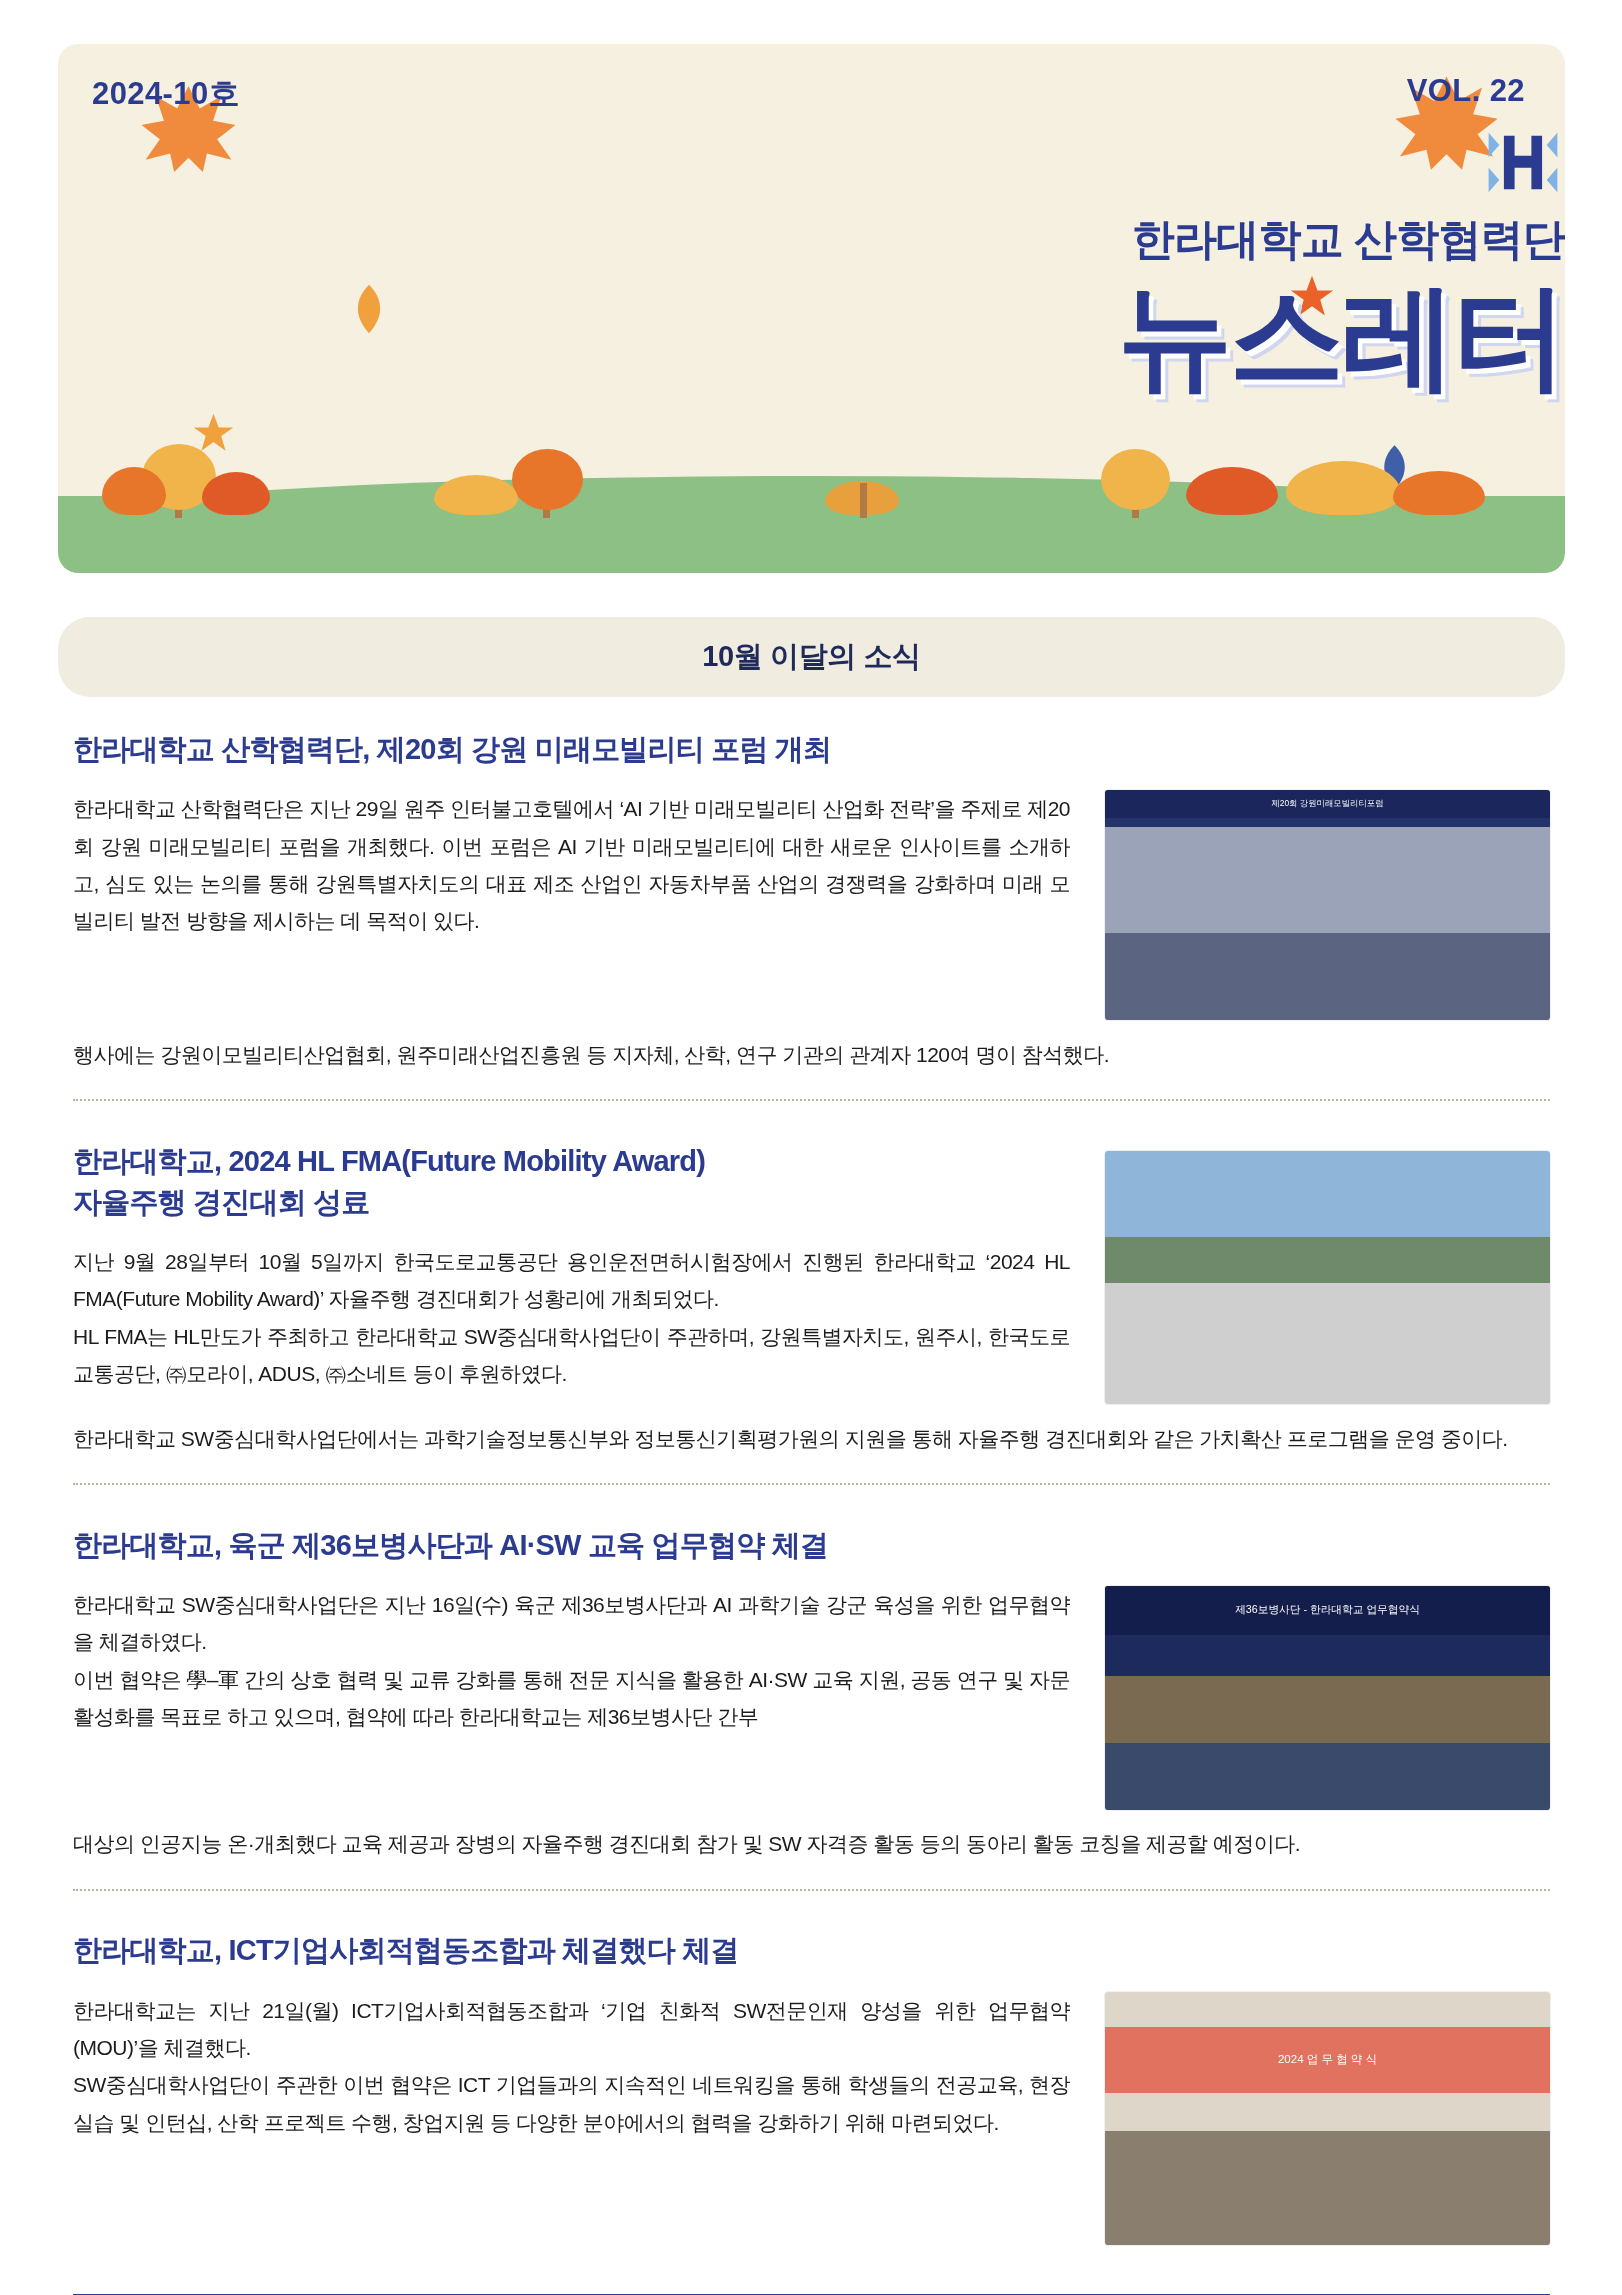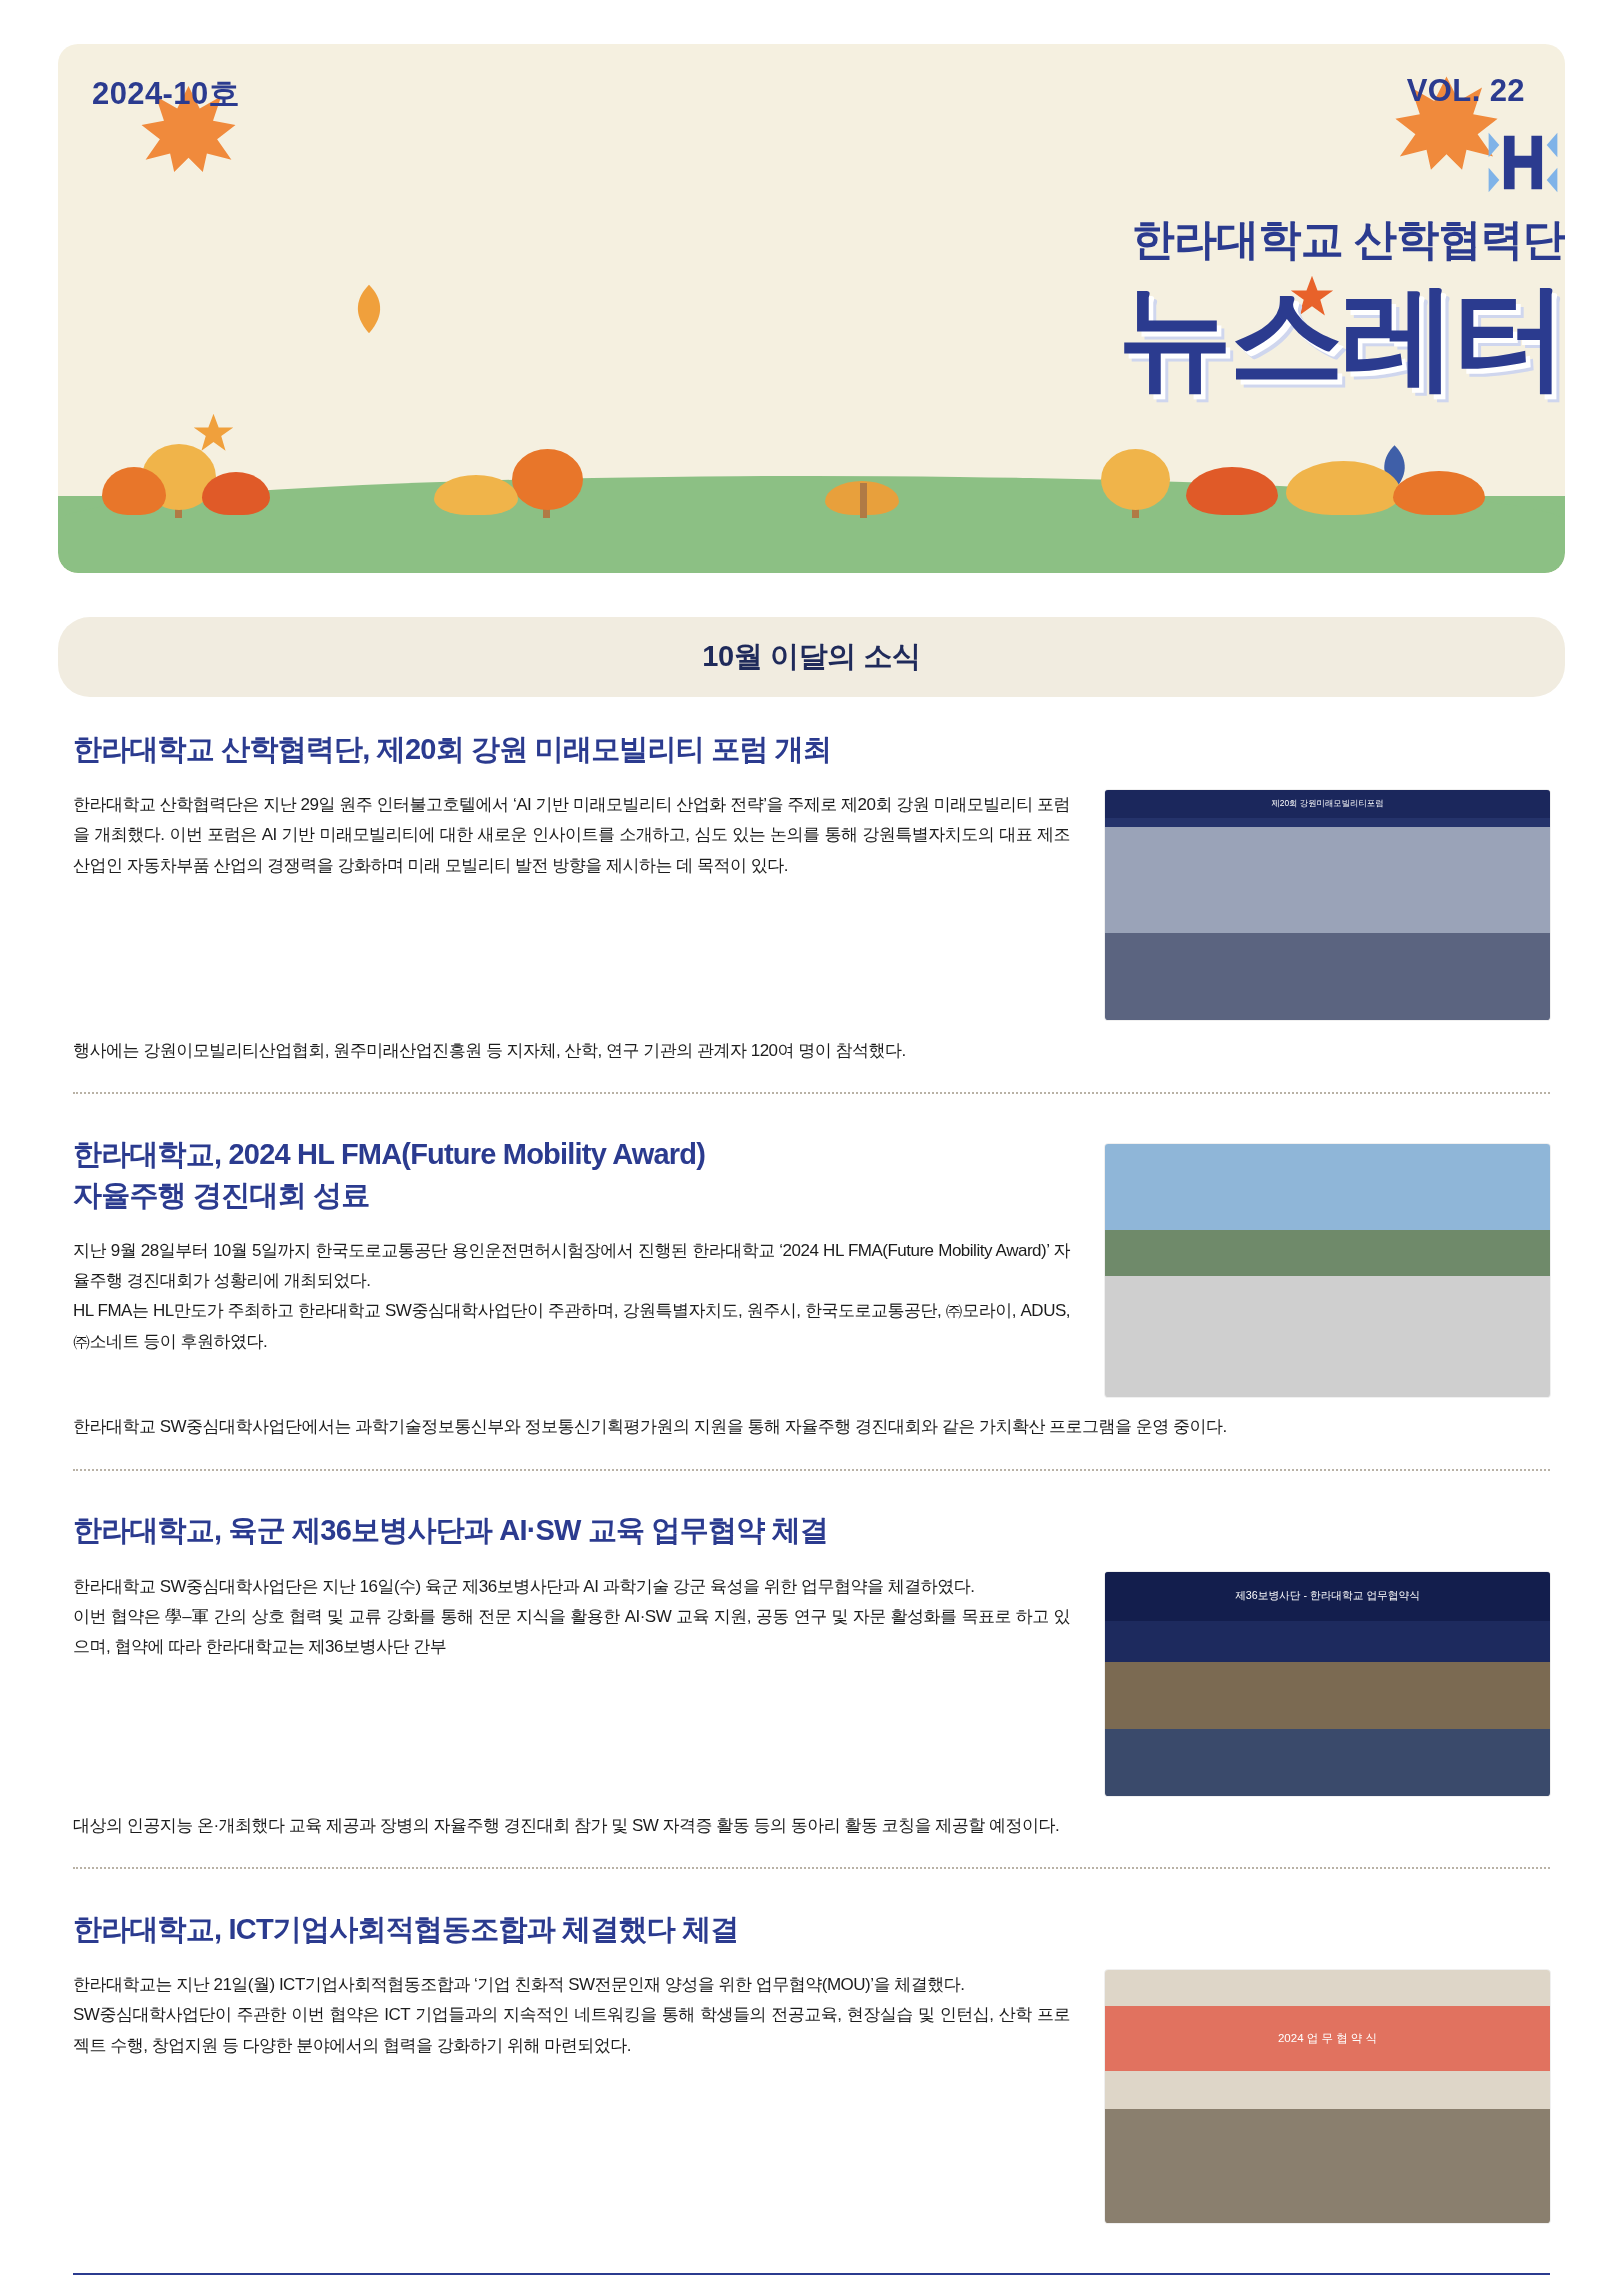--- a/index.html
+++ b/index.html
@@ -134,21 +134,21 @@
   .article-title {
     font-size: 29px;
     font-weight: bold;
     color: #2b3b8f;
     line-height: 1.42;
     letter-spacing: -0.8px;
     margin: 0 0 20px 0;
     max-width: 1028px;
   }
   .article-body {
-    font-size: 17px;
+    font-size: 21px;
     line-height: 1.78;
     color: #1c1c1c;
     letter-spacing: -0.5px;
     text-align: justify;
   }
   .wrap-narrow { 
     max-width: 997px;
   }
   .photo {
     float: right;

